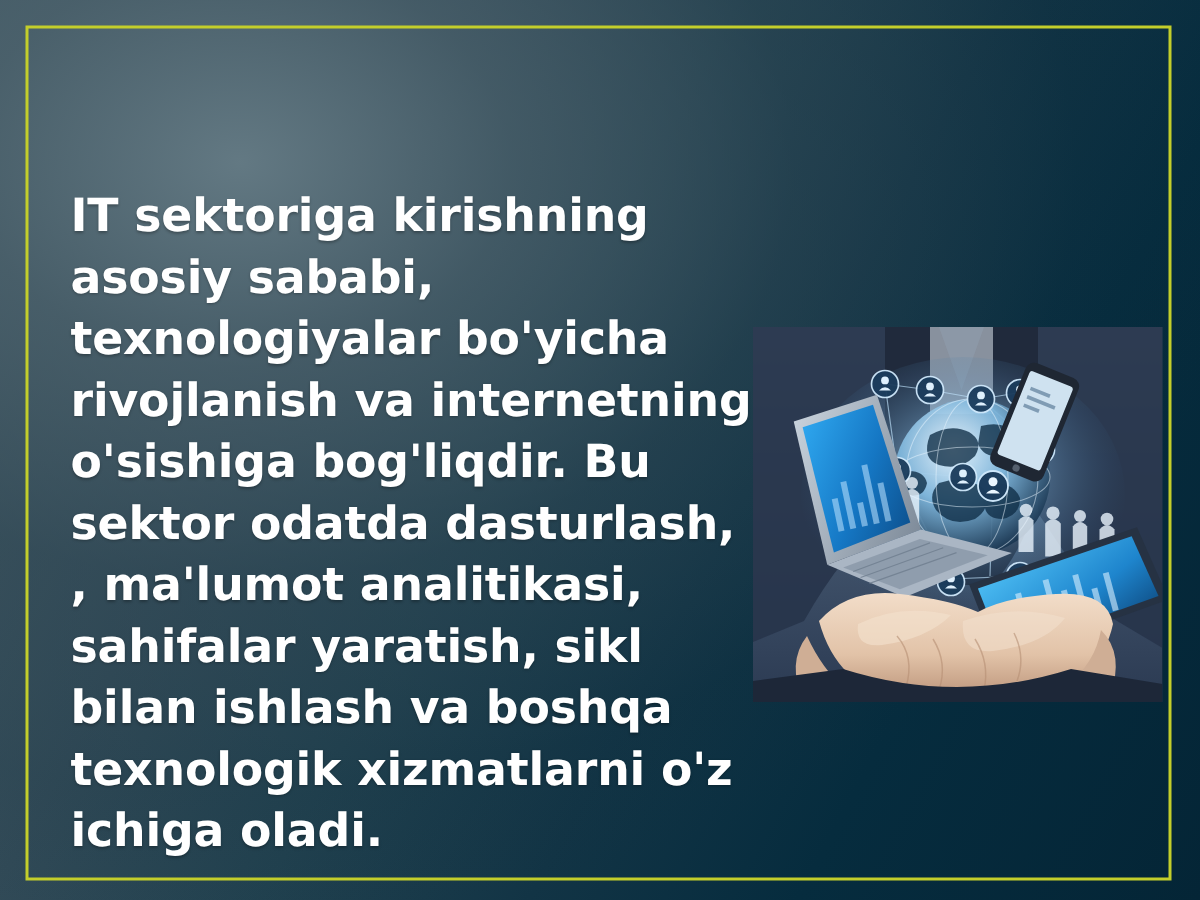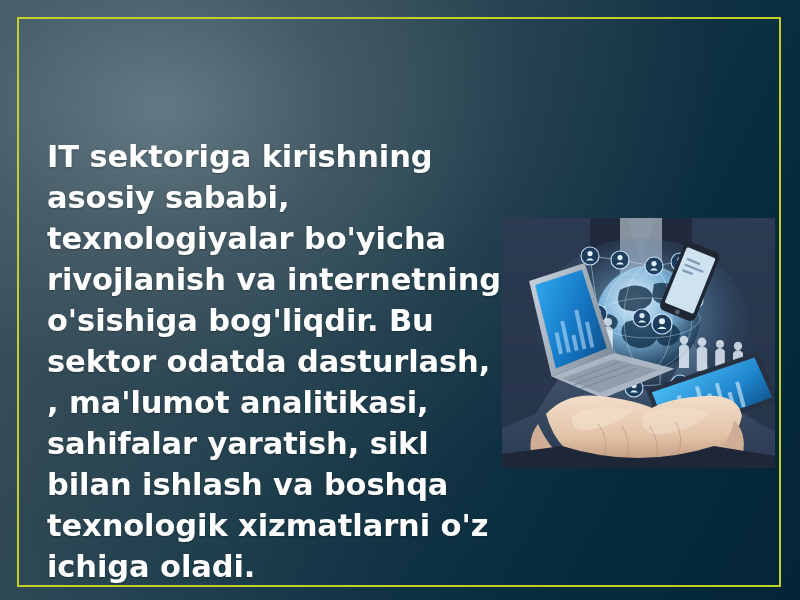--- a/index.html
+++ b/index.html
@@ -46,21 +46,21 @@
     height: 570px;
     border: 2px solid #c3ce2b;
     box-sizing: border-box;
     pointer-events: none;
   }
 
   
   .body-text {
     position: absolute;
     left: 47px;
-    top: 136px;
+    top: 124px;
     width: 455px;
     color: #ffffff;
     font-family: "DejaVu Sans", sans-serif;
     font-weight: bold;
     font-size: 30.5px;
     line-height: 41px;
     letter-spacing: -0.1px;
     white-space: pre-wrap;
     text-shadow: 0 1px 2px rgba(0,0,0,0.28);
   }

